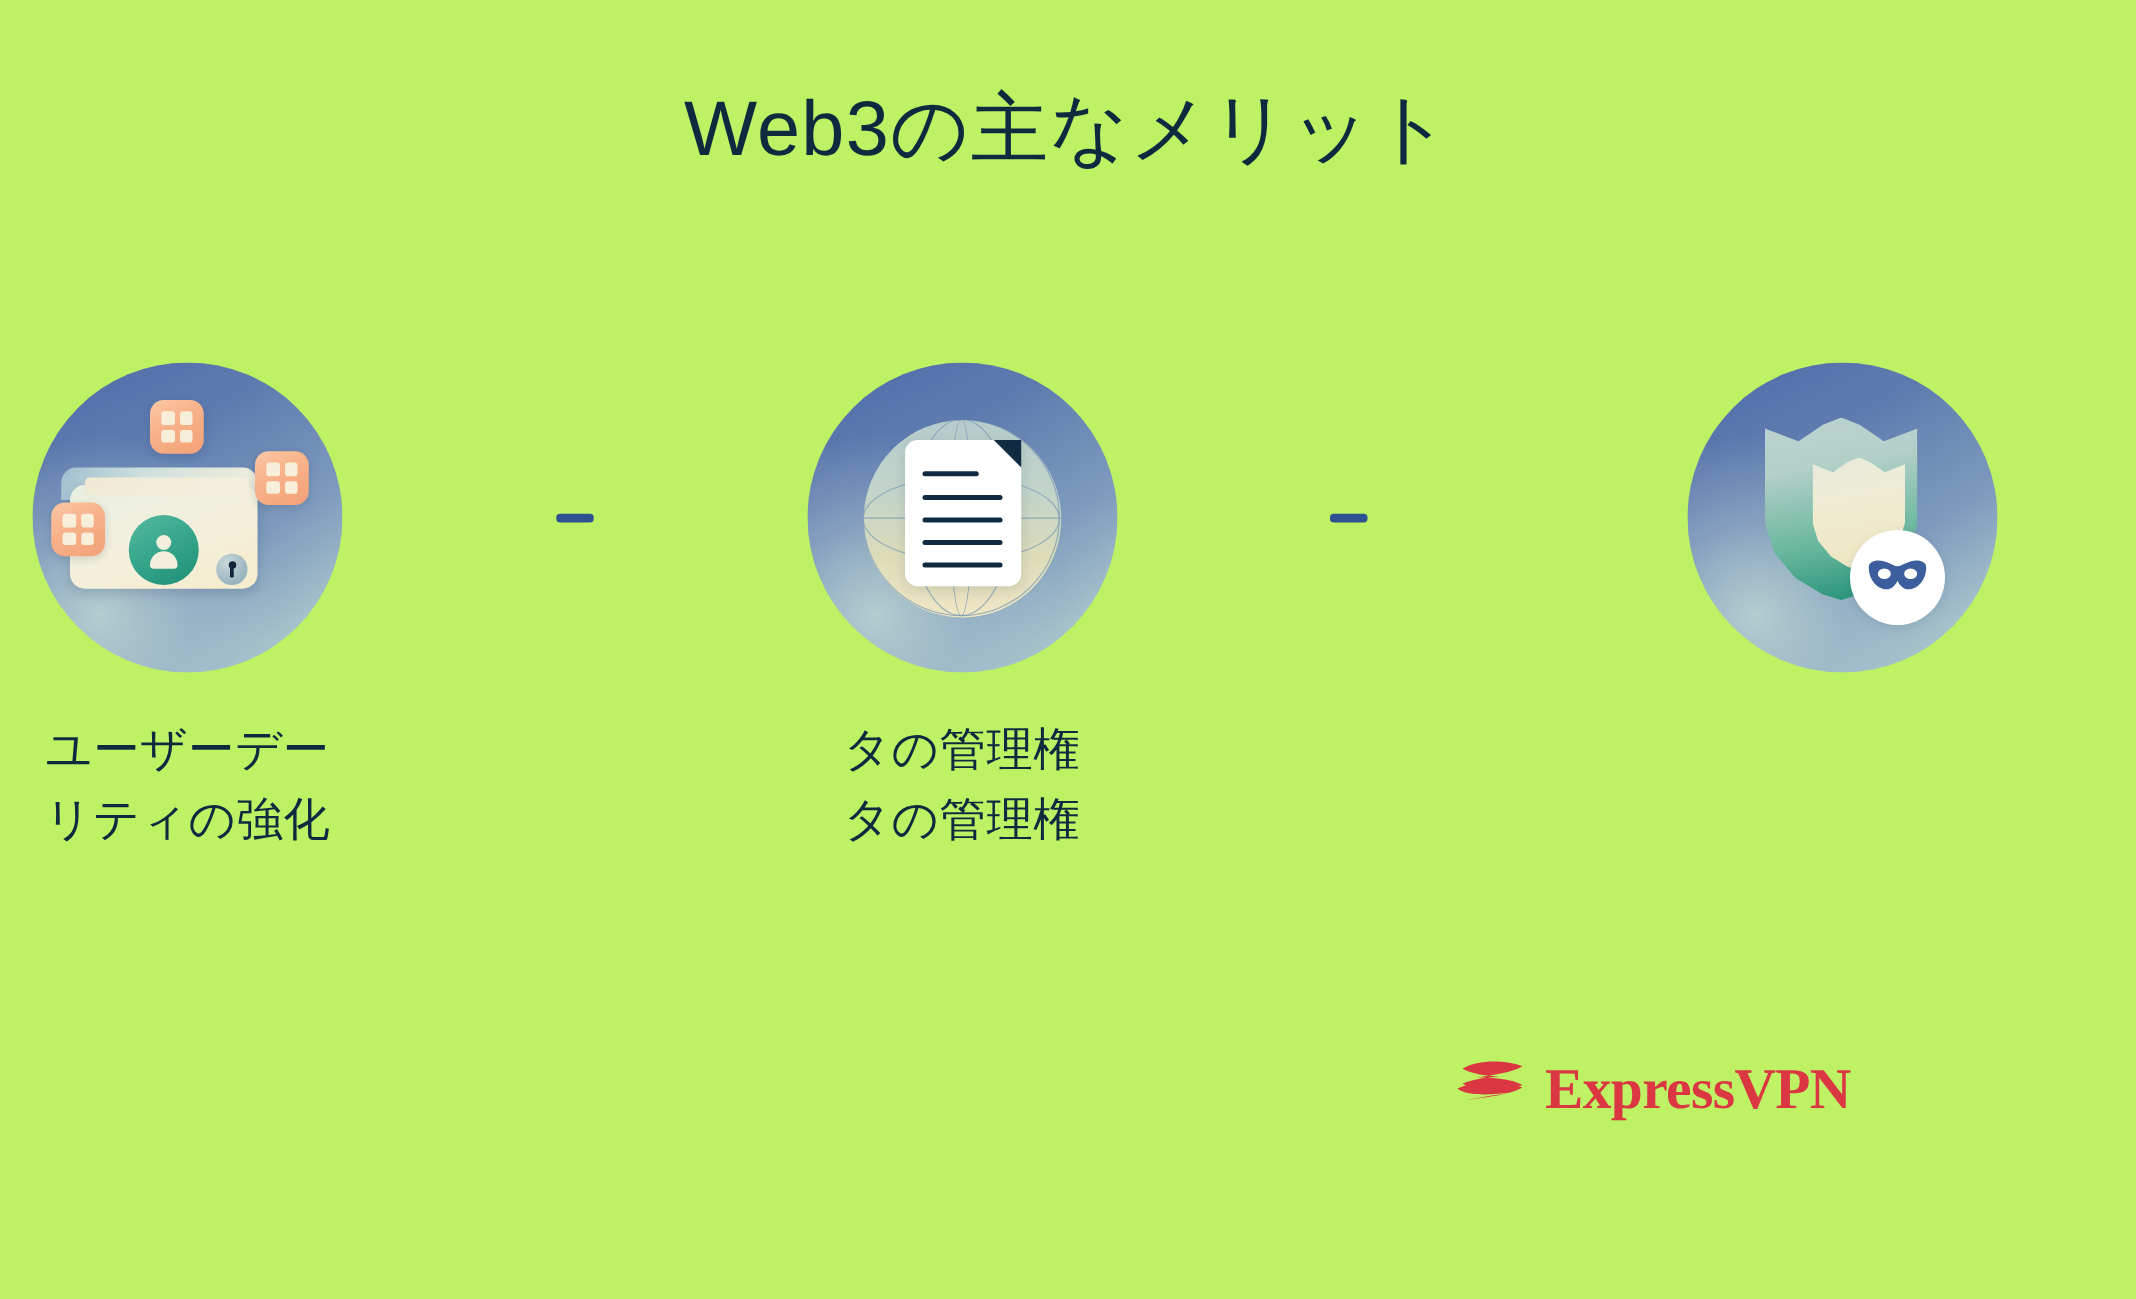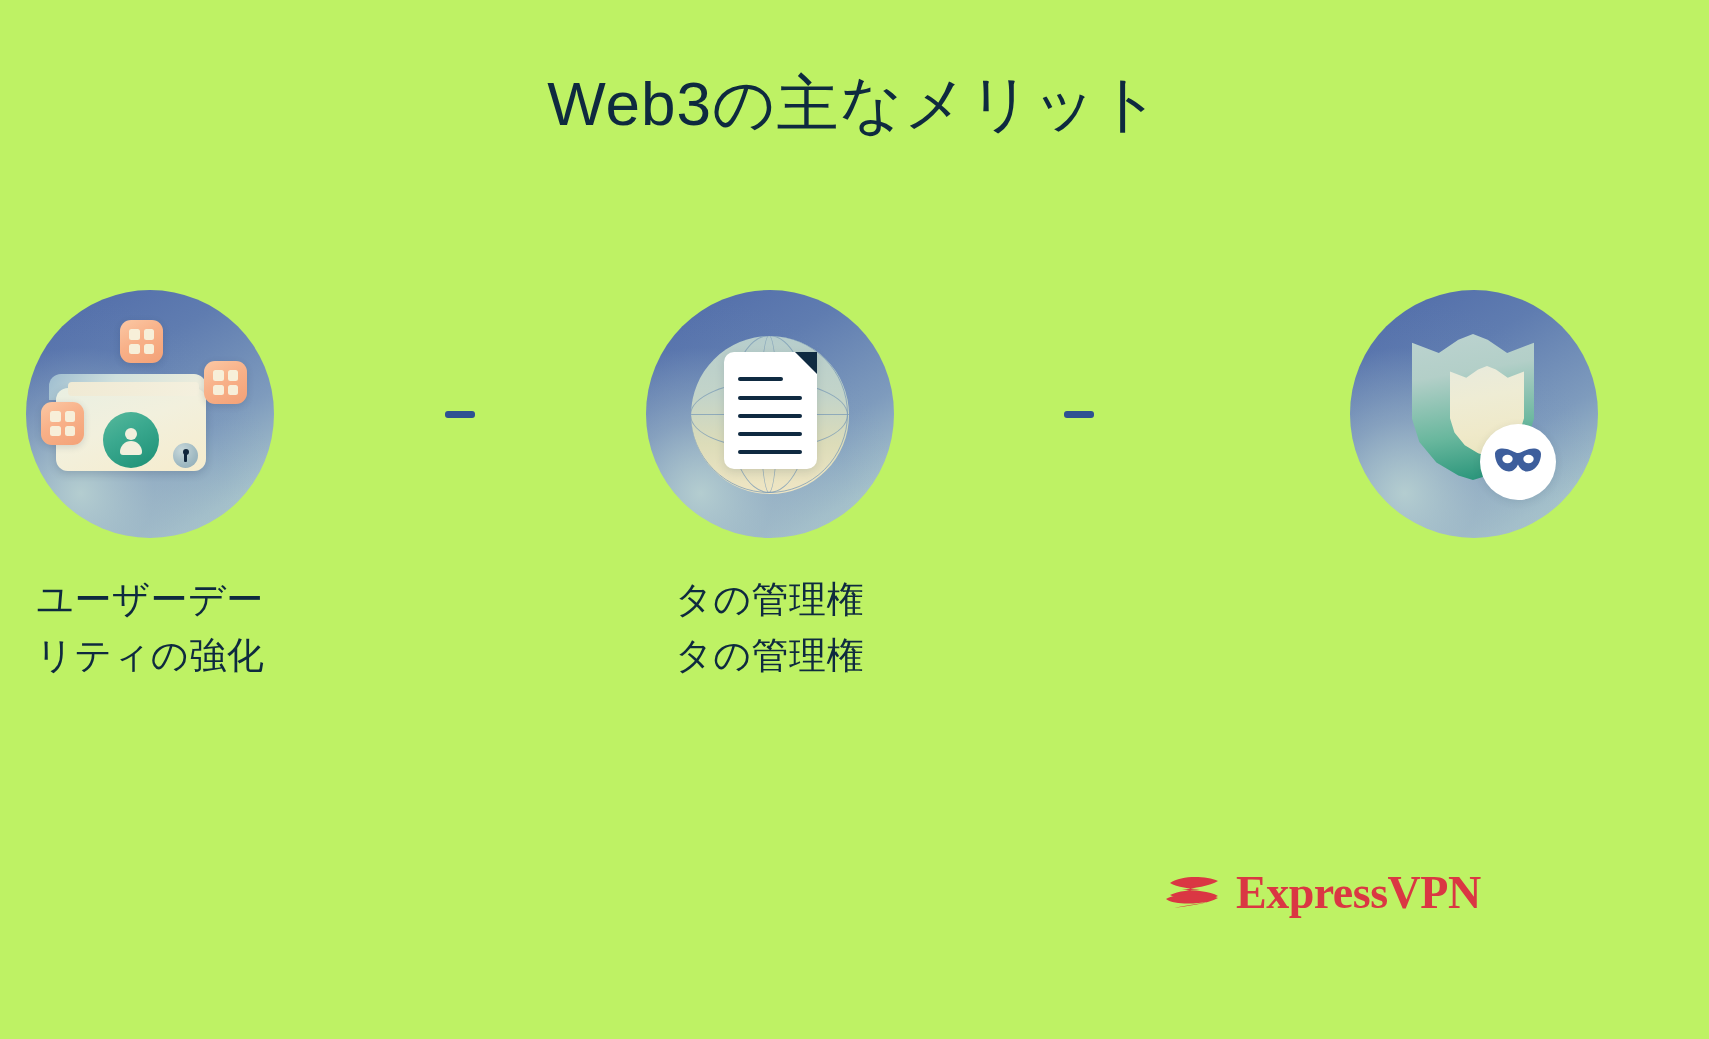--- a/index.html
+++ b/index.html
@@ -244,24 +244,24 @@
     width:76px; height:76px;
     border-radius:50%;
     background:#ffffff;
     display:flex; align-items:center; justify-content:center;
     box-shadow:0 2px 8px rgba(20,45,70,0.10);
   }
 
   
   #brand-logo {
     position:absolute;
-    left:1160px; top:864px;
+    left:1160px; top:836px;
     display:flex;
     flex-direction:row;
-    align-items:center;
+    align-items:flex-end;
     gap:10px;
   }
   #brand-wordmark {
     font-family:"Liberation Serif","DejaVu Serif",serif;
     font-size:46px;
     font-weight:700;
     color:#da3743;
     letter-spacing:-0.5px;
     line-height:1;
   }

